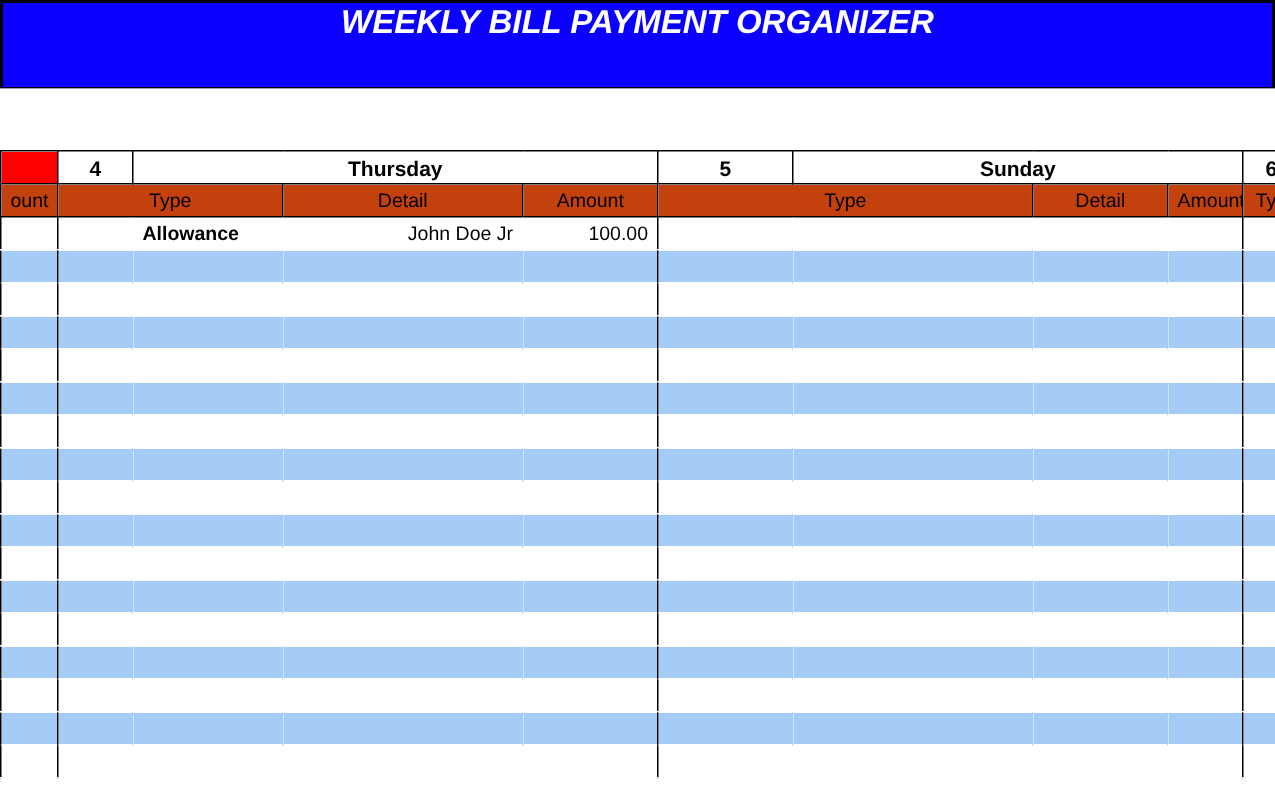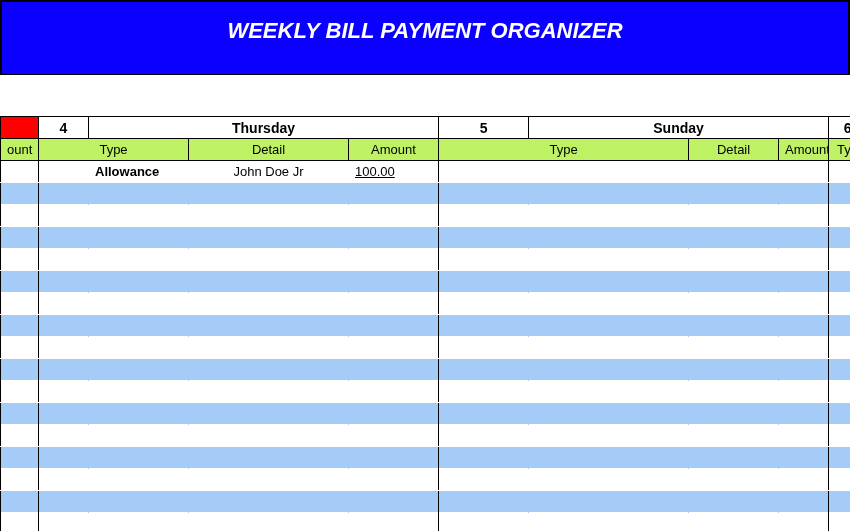--- a/index.html
+++ b/index.html
@@ -12,21 +12,21 @@
     width: 850px;
     height: 531px;
   }
   .header {
     background: #0b00ff;
     color: #fff;
     font-weight: bold;
     font-style: italic;
     text-align: center;
     font-size: 22px;
-    padding: 16px 0 30px 0;
+    padding: 0 0 30px 0;
     border: 2px solid #000;
     border-bottom: 1px solid #000;
   }
   .spacer {
     height: 41px;
     background: #fff;
   }
   table {
     border-collapse: collapse;
     width: 100%;
@@ -40,21 +40,21 @@
     font-size: 13px;
     white-space: nowrap;
     overflow: hidden;
   }
   tr.day-row th {
     background: #fff;
     font-weight: bold;
     font-size: 14px;
   }
   tr.sub-row th {
-    background: #bef264;
+    background: #c2410c;
     font-weight: normal;
   }
   .selected-cell {
     background: #ff0000 !important;
   }
   tbody td {
     font-weight: normal;
   }
   tr.alt td {
     background: #a5ccf6;
@@ -117,22 +117,22 @@
       <th>Detail</th>
       <th>Amount</th>
       <th>Typ</th>
     </tr>
   </thead>
   <tbody id="tbody">
       <tr class="plain">
         <td class="sep-left sep-right"></td>
         <td class="sep-left"></td>
         <td style="text-align: left; font-weight: bold;">Allowance</td>
-        <td style="text-align: center;">John Doe Jr</td>
-        <td class="sep-right" style="text-align: left; text-decoration: underline;">100.00</td>
+        <td style="text-align: right;">John Doe Jr</td>
+        <td class="sep-right" style="text-align: right;">100.00</td>
         <td class="sep-left"></td>
         <td></td>
         <td></td>
         <td class="sep-right"></td>
         <td class="sep-left sep-right"></td>
       </tr>
       <tr class="alt">
         <td class="sep-left sep-right"></td>
         <td class="sep-left"></td>
         <td></td>

